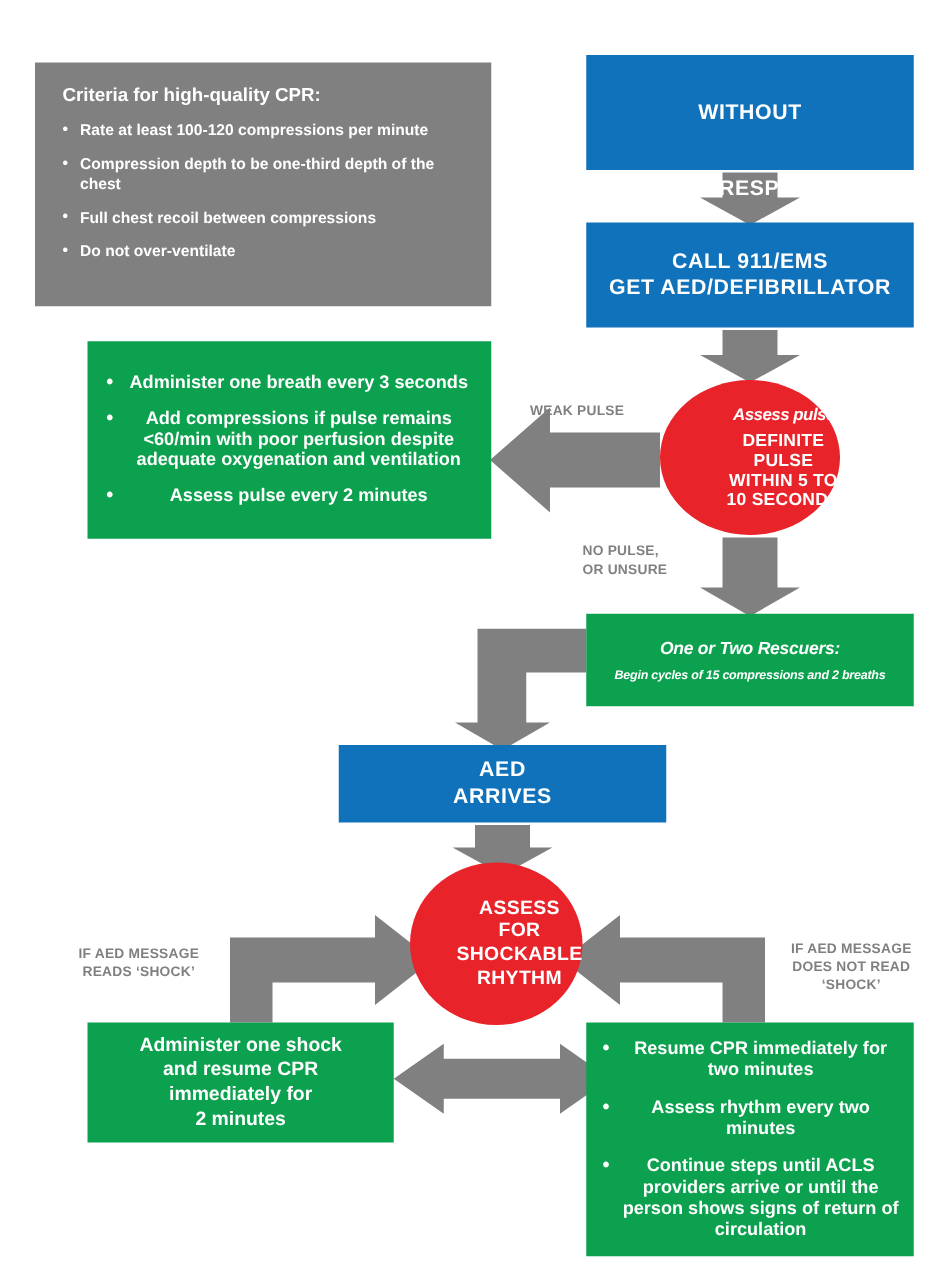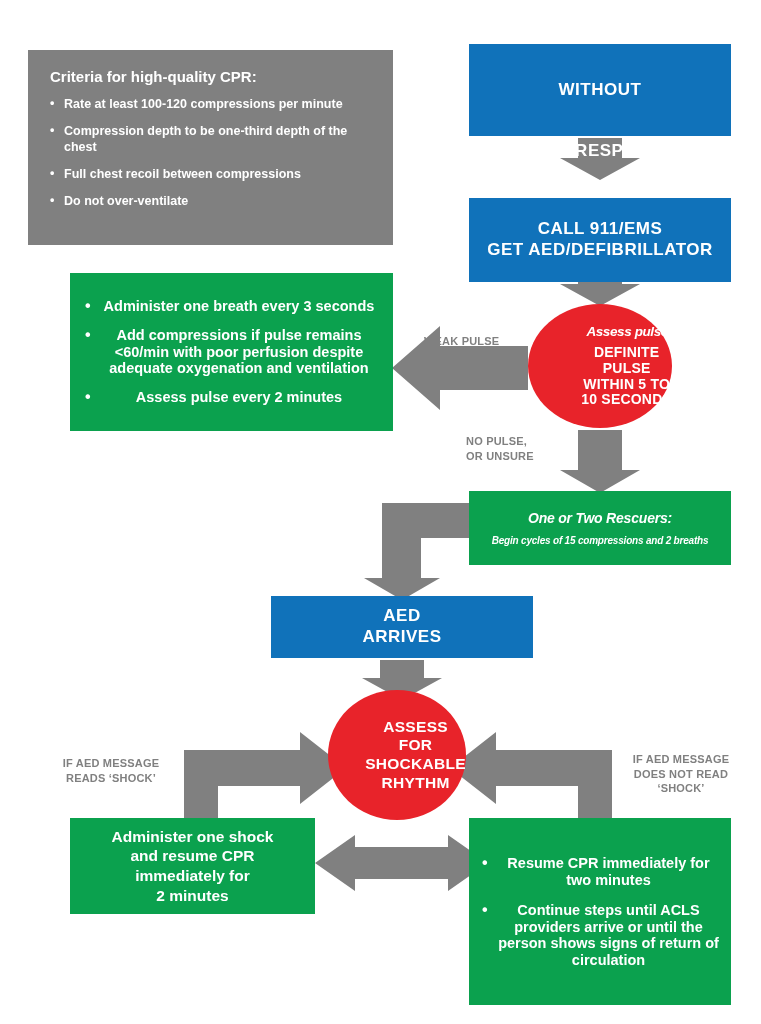--- a/index.html
+++ b/index.html
@@ -73,21 +73,20 @@
   #box-unresponsive {
     left: 469px; top: 44px;
     width: 262px; height: 92px;
     font-size: 17px;
     gap: 41px;
   }
   #box-call911 {
     left: 469px; top: 178px;
     width: 262px; height: 84px;
     font-size: 17px;
-    margin-top: 20px;
   }
   #box-aed-arrives {
     left: 271px; top: 596px;
     width: 262px; height: 62px;
     font-size: 17px;
   }
 
   
   #box-weak-pulse-actions {
     left: 70px; top: 273px;
@@ -194,21 +193,21 @@
   
   .edge-label {
     position: absolute;
     color: #808080;
     font-size: 11px;
     font-weight: bold;
     line-height: 1.32;
     letter-spacing: 0.2px;
     text-transform: uppercase;
   }
-  #label-weak-pulse      { left: 424px; top: 322px; width: 100px; text-align: left; margin-top: 12px; }
+  #label-weak-pulse      { left: 424px; top: 322px; width: 100px; text-align: left; }
   #label-no-pulse        { left: 466px; top: 434px; width: 110px; text-align: left; }
   #label-shock-yes       { left: 36px;  top: 756px; width: 150px; text-align: center; }
   #label-shock-no        { left: 608px; top: 752px; width: 146px; text-align: center; }
 </style>
 </head>
 <body>
 
 <svg id="chart" viewBox="0 0 761 1024">
 
   <path fill="#808080" d="M578 138 H622 V158 H640 L600 180 L560 158 H578 Z"></path>
@@ -291,20 +290,21 @@
 <div class="node green centered" id="box-shock-action">
   <div>Administer one shock</div>
   <div>and resume CPR</div>
   <div>immediately for</div>
   <div>2 minutes</div>
 </div>
 
 <div class="node green" id="box-no-shock-actions">
   <ul class="bullets">
     <li>Resume CPR immediately for two minutes</li>
+    <li>Assess rhythm every two minutes</li>
     <li>Continue steps until ACLS providers arrive or until the person shows signs of return of circulation</li>
   </ul>
 </div>
 
 <div class="edge-label" id="label-weak-pulse">WEAK PULSE</div>
 
 <div class="edge-label" id="label-no-pulse">
   <div>NO PULSE,</div>
   <div>OR UNSURE</div>
 </div>

